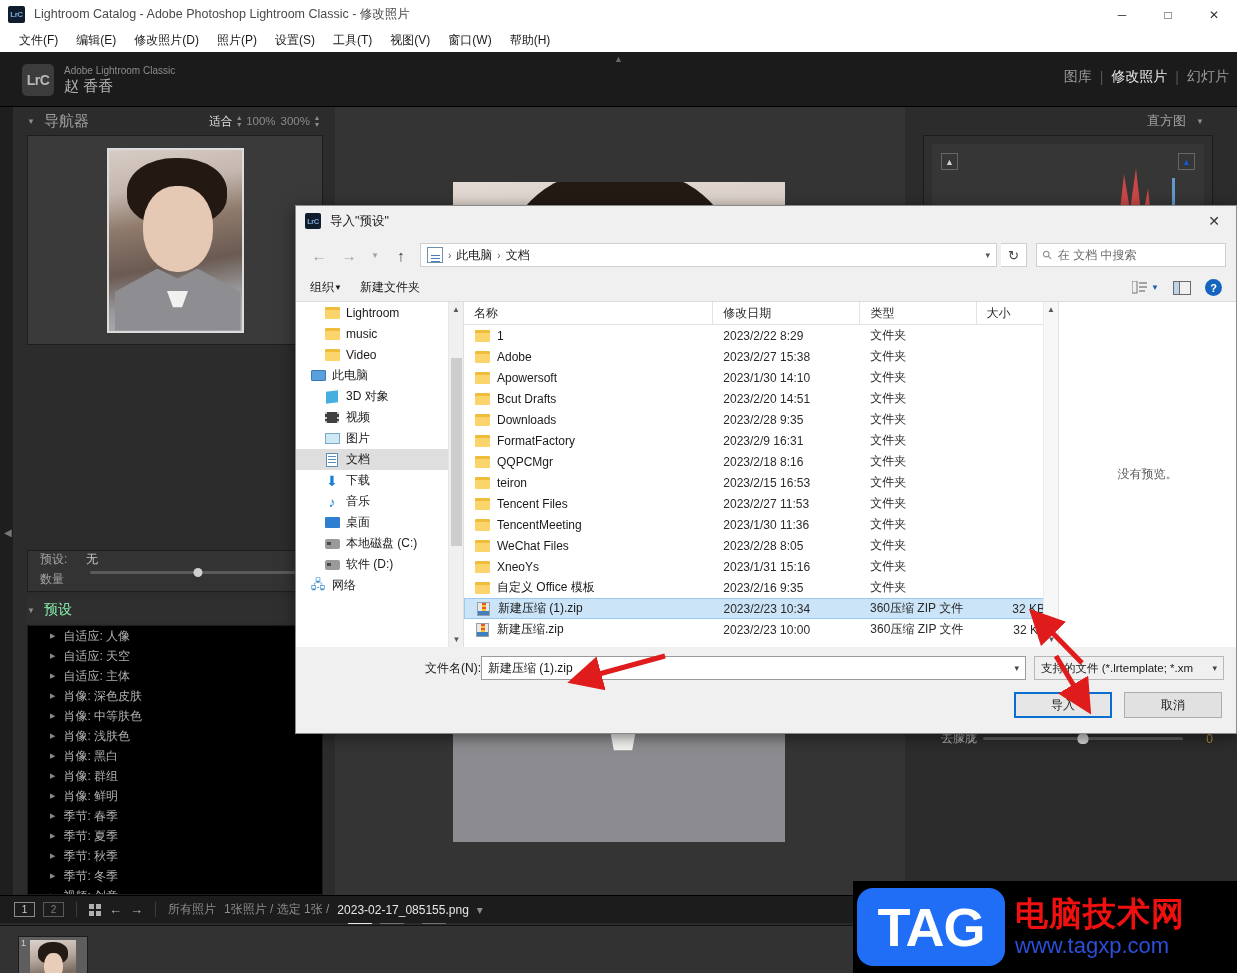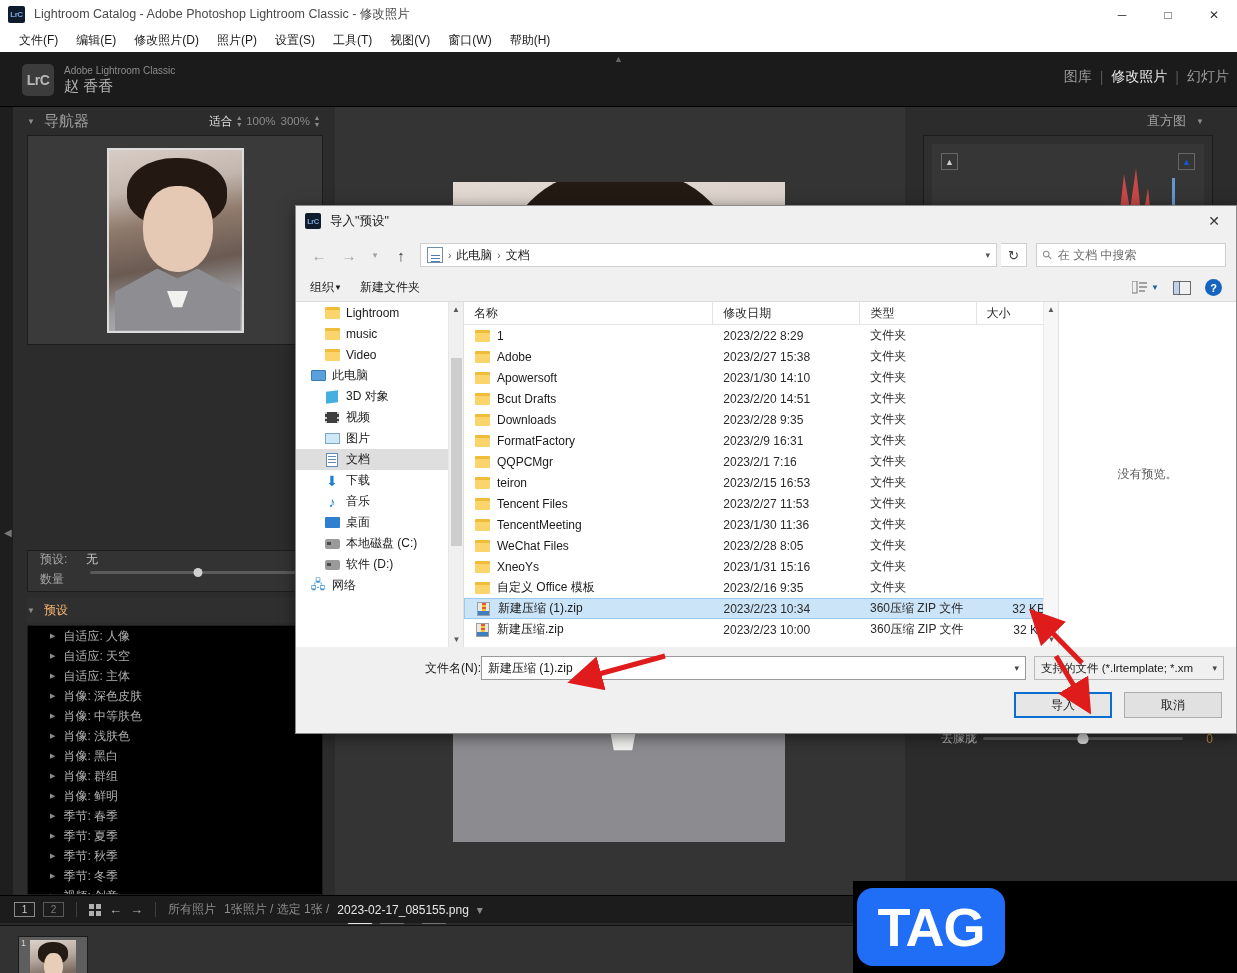--- a/index.html
+++ b/index.html
@@ -130,21 +130,21 @@
     position: relative; margin-left: 4px; margin-right: 4px;
   }
   .mini-slider .knob {
     position: absolute; left: 50%; top: -3px; width: 9px; height: 9px;
     background: #cfcfcf; border-radius: 50%; transform: translateX(-50%);
   }
   #presets-head {
     position: absolute; left: 27px; top: 490px; width: 296px; height: 26px;
     display: flex; align-items: center; background: #2f2f2f;
   }
-  #presets-head .ph-label { font-size: 12px; color: #fdba74; }
+  #presets-head .ph-label { font-size: 14px; color: #86efac; }
   #presets-list {
     position: absolute; left: 27px; top: 518px; width: 296px; height: 270px;
     background: #000000; border: 1px solid #1d1d1d; overflow: hidden;
   }
   .preset-row {
     height: 20px; display: flex; align-items: center;
     padding-left: 22px; font-size: 12px; color: #b0b0b0;
   }
   .preset-row .ptri { font-size: 7px; color: #8a8a8a; margin-right: 8px; }
   #left-bottom-btns {
@@ -996,21 +996,21 @@
           <span class="fr-type" style="width:120px">文件夹</span>
           <span class="fr-size" style="width:84px"></span>
         </div>
       <div class="file-row">
           <span class="fr-name" style="width:258px">
             <span class="ico">
               <span class="folder-ico"></span>
             </span>
             <span>QQPCMgr</span>
           </span>
-          <span class="fr-date" style="width:152px">2023/2/1 7:16</span>
+          <span class="fr-date" style="width:152px">2023/2/18 8:16</span>
           <span class="fr-type" style="width:120px">文件夹</span>
           <span class="fr-size" style="width:84px"></span>
         </div>
       <div class="file-row">
           <span class="fr-name" style="width:258px">
             <span class="ico">
               <span class="folder-ico"></span>
             </span>
             <span>teiron</span>
           </span>
@@ -1148,13 +1148,17 @@
   <defs>
     <marker id="ah3" markerWidth="7" markerHeight="7" refX="5" refY="3.5" orient="auto">
       <polygon points="0 0, 7 3.5, 0 7" fill="#e01b1b"></polygon>
     </marker>
   </defs>
   <line x1="18" y1="6" x2="48" y2="56" stroke="#e01b1b" stroke-width="5" marker-end="url(#ah3)"></line>
 </svg>
 
 <div id="watermark">
   <div id="wm-badge">TAG</div>
+  <div id="wm-text">
+    <div id="wm-cn">电脑技术网</div>
+    <div id="wm-url">www.tagxp.com</div>
+  </div>
 </div>
 
 </body></html>

